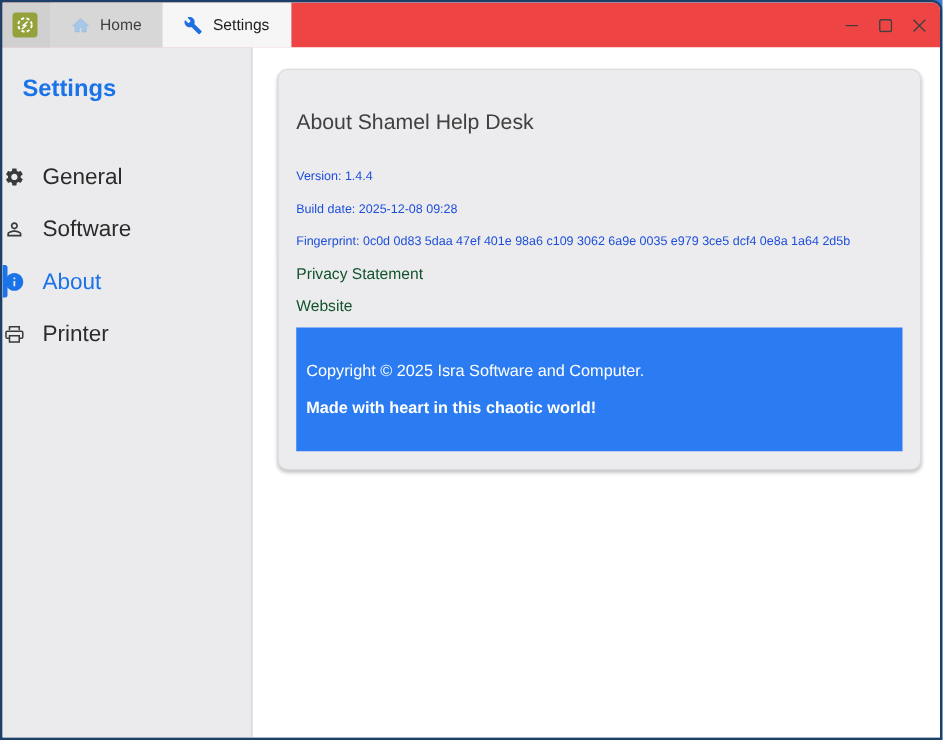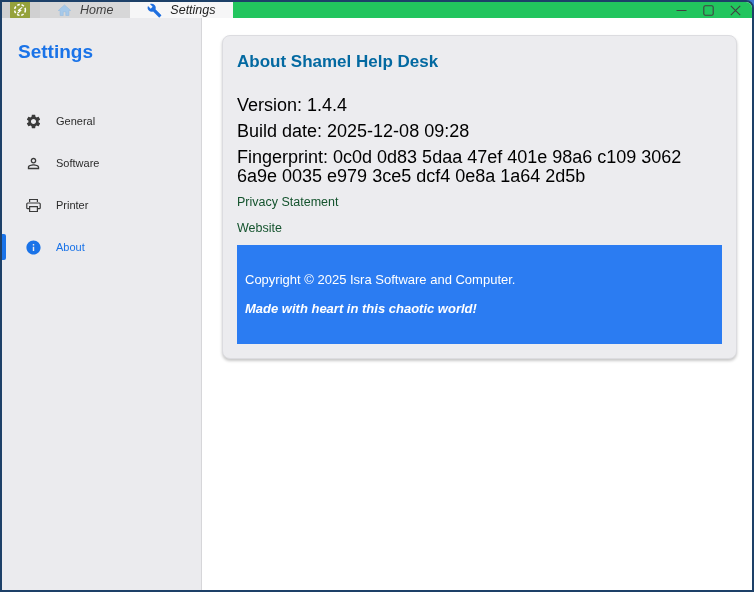--- a/index.html
+++ b/index.html
@@ -18,21 +18,21 @@
     -webkit-font-smoothing:antialiased;
   }
   .window{
     position:absolute;inset:0;
     border:2px solid var(--window-border);
     border-radius:0 8px 0 0;
     background:#ffffff;overflow:hidden;
     display:flex;flex-direction:column;
   }
   
-  .titlebar{height:16px;display:flex;align-items:stretch;background:#22c55e;flex:0 0 auto;font-style:italic;}
+  .titlebar{height:36px;display:flex;align-items:stretch;background:#ef4444;flex:0 0 auto;}
   .tabstrip{display:flex;align-items:stretch;background:#d0d0d1;padding-left:6px;}
   .app-icon{
     width:20px;height:20px;align-self:center;margin:0 10px 0 2px;
     background:var(--app-icon-bg);border-radius:3px;
     display:flex;align-items:center;justify-content:center;flex:0 0 auto;
   }
   .tab{display:flex;align-items:center;gap:8px;padding:0 17px;font-size:12.5px;white-space:nowrap;}
   .tab-home{background:#d7d7d8;color:#3f3f3f;}
   .tab-settings{background:#f6f6f7;color:#1f1f1f;}
   .ticon{display:flex;align-items:center;}
@@ -41,43 +41,43 @@
   
   .body-row{flex:1;display:flex;min-height:0;}
   .sidebar{
     width:200px;flex:0 0 auto;background:#ebebee;border-right:1px solid #d6d6d9;
     padding-top:12px;position:relative;
   }
   .sidebar h1{margin:10px 0 0 16px;font-size:19px;font-weight:600;color:var(--accent);line-height:24px;}
   .sidebar nav{margin-top:44px;}
   .nav-item{
     position:relative;display:flex;align-items:center;gap:14px;
-    height:26px;margin-bottom:16px;padding-left:22px;
-    font-size:11px;color:#2b2b2b;cursor:default;
+    height:26px;margin-bottom:16px;
+    font-size:18px;color:#2b2b2b;cursor:default;
   }
   .nav-item .nicon{width:18px;height:18px;display:flex;align-items:center;justify-content:center;flex:0 0 auto;}
   .nav-item.selected{color:var(--accent);}
   .accent-bar{position:absolute;left:0;top:0;width:4px;height:26px;background:var(--accent);border-radius:0 2px 2px 0;}
   
   .main{flex:1;background:#ffffff;padding:17px 0 0 20px;}
   .card{
     width:515px;background:#ececef;border:1px solid #dcdce0;border-radius:8px;
     padding:14px;box-shadow:0 2px 3px rgba(0,0,0,0.22);
   }
-  .card h2{margin:0 0 22px 0;font-size:17px;font-weight:700;color:#0369a1;line-height:24px;}
-  .line{margin:0 0 7px 0;font-size:18px;line-height:19px;color:#000000;}
+  .card h2{margin:16px 0 22px 0;font-size:17px;font-weight:400;color:#404040;line-height:24px;}
+  .line{margin:0 0 7px 0;font-size:10px;line-height:19px;color:#1d4ed8;}
   .fingerprint{max-width:470px;}
   a.link{display:block;margin:0 0 7px 0;font-size:12.5px;line-height:19px;color:#14532d;cursor:pointer;width:max-content;}
   .banner{
     margin-top:3px;background:var(--banner);color:var(--banner-text);
     padding:27px 10px 27px 8px;
   }
   .banner p{margin:0;font-size:13px;line-height:16px;}
   .banner .copyright{margin-bottom:13px;}
-  .banner .tagline{font-weight:bold;font-style:italic;}
+  .banner .tagline{font-weight:bold;}
 </style>
 </head>
 <body>
 
 <div class="window">
 
   <div class="titlebar">
     <div class="tabstrip">
       <div class="app-icon">
         <svg width="16" height="16" viewBox="0 0 16 16">
@@ -134,36 +134,36 @@
           <span>General</span>
         </div>
         <div class="nav-item">
           <span class="nicon">
             <svg width="17" height="17" viewBox="0 0 24 24">
                 <path fill="#3a3a3a" d="M12 5.9c1.16 0 2.1.94 2.1 2.1s-.94 2.1-2.1 2.1S9.9 9.16 9.9 8s.94-2.1 2.1-2.1m0 9c2.97 0 6.1 1.46 6.1 2.1v1.1H5.9V17c0-.64 3.13-2.1 6.1-2.1M12 4C9.79 4 8 5.79 8 8s1.79 4 4 4 4-1.79 4-4-1.79-4-4-4zm0 9c-2.67 0-8 1.34-8 4v3h16v-3c0-2.66-5.33-4-8-4z"></path>
               </svg>
           </span>
           <span>Software</span>
         </div>
-        <div class="nav-item">
-          <span class="nicon">
-            <svg width="17" height="17" viewBox="0 0 24 24">
-                <path fill="none" stroke="#3a3a3a" stroke-width="1.7" d="M6.5 7V3.5h11V7M6.5 16.5H4A1.5 1.5 0 0 1 2.5 15v-5A1.5 1.5 0 0 1 4 8.5h16A1.5 1.5 0 0 1 21.5 10v5a1.5 1.5 0 0 1-1.5 1.5h-2.5M6.5 13.5h11v7h-11z"></path>
-              </svg>
-          </span>
-          <span>Printer</span>
-        </div>
         <div class="nav-item selected">
           <span class="accent-bar"></span>
           <span class="nicon">
             <svg width="17" height="17" viewBox="0 0 24 24">
                 <path fill="#1a73e8" d="M12 2C6.48 2 2 6.48 2 12s4.48 10 10 10 10-4.48 10-10S17.52 2 12 2zm1 15h-2v-6h2v6zm0-8h-2V7h2v2z"></path>
               </svg>
           </span>
           <span>About</span>
+        </div>
+        <div class="nav-item">
+          <span class="nicon">
+            <svg width="17" height="17" viewBox="0 0 24 24">
+                <path fill="none" stroke="#3a3a3a" stroke-width="1.7" d="M6.5 7V3.5h11V7M6.5 16.5H4A1.5 1.5 0 0 1 2.5 15v-5A1.5 1.5 0 0 1 4 8.5h16A1.5 1.5 0 0 1 21.5 10v5a1.5 1.5 0 0 1-1.5 1.5h-2.5M6.5 13.5h11v7h-11z"></path>
+              </svg>
+          </span>
+          <span>Printer</span>
         </div>
       </nav>
     </aside>
 
     <main class="main">
       <section class="card">
         <h2>About Shamel Help Desk</h2>
         <p class="line">Version: 1.4.4</p>
         <p class="line">Build date: 2025-12-08 09:28</p>
         <p class="line fingerprint">Fingerprint: 0c0d 0d83 5daa 47ef 401e 98a6 c109 3062 6a9e 0035 e979 3ce5 dcf4 0e8a 1a64 2d5b</p>

